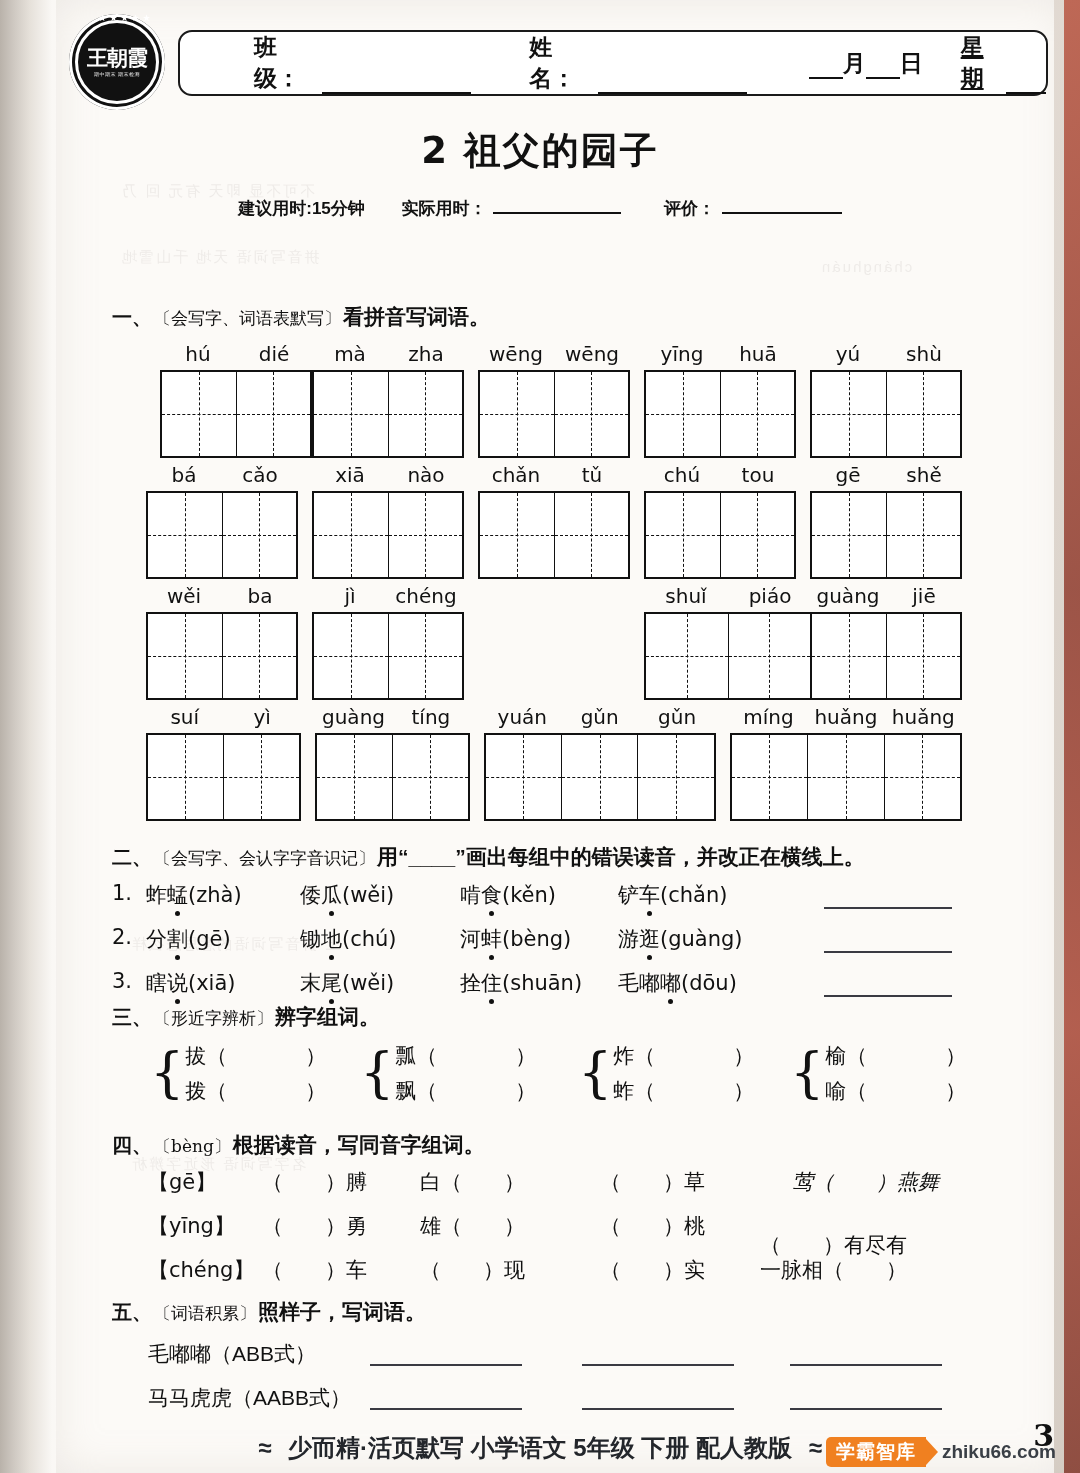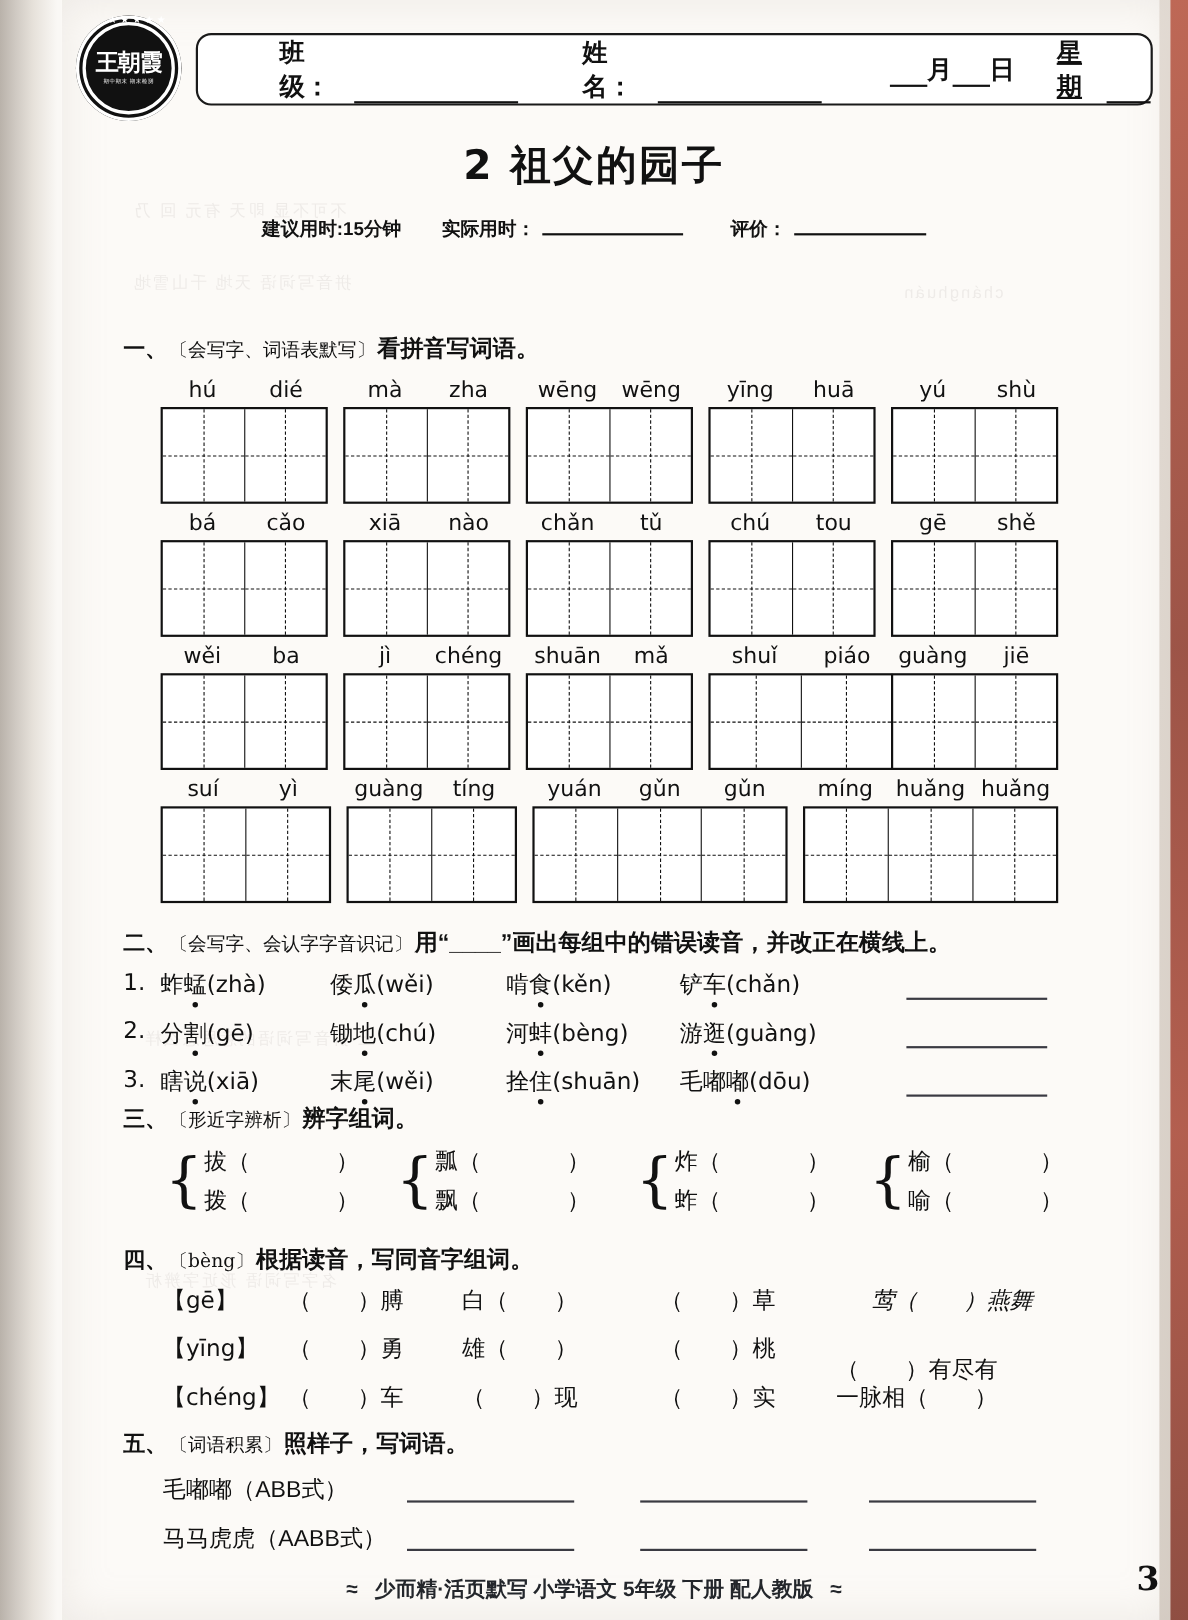--- a/index.html
+++ b/index.html
@@ -120,21 +120,21 @@
 
   
   .q4row{position:absolute;font-size:21px;color:#111;white-space:nowrap;}
   .py4{font-family:"DejaVu Sans","Liberation Sans",sans-serif;}
 
   
   .q5row{position:absolute;font-size:21px;color:#111;white-space:nowrap;}
   .q5line{position:absolute;border-bottom:2.5px solid #3a3a42;width:152px;}
 
   
-  .footer{position:absolute;top:1432px;left:0;width:1080px;text-align:center;font-size:19px;color:#23262b;font-weight:bold;}
+  .footer{position:absolute;top:1432px;left:0;width:1080px;text-align:center;font-size:24px;color:#23262b;font-weight:bold;}
   .footer span{margin:0 5px;}
   .pageno{position:absolute;right:26px;top:1418px;font-size:30px;font-weight:bold;color:#111;
     font-family:"DejaVu Serif","Liberation Serif",serif;}
   .wm{position:absolute;right:24px;top:1437px;display:flex;align-items:center;height:30px;}
   .wm-orange{background:#f08020;color:#fff;font-weight:bold;font-size:19px;padding:2px 10px;border-radius:5px 0 0 5px;letter-spacing:1px;}
   .wm-arrow{width:0;height:0;border-top:13px solid transparent;border-bottom:13px solid transparent;border-left:12px solid #f08020;}
   .wm-text{color:#3a3f46;font-weight:bold;font-size:19px;margin-left:4px;}
 </style>
 </head>
 <body>
@@ -192,21 +192,21 @@
   </div>
 
 
   <div class="qh" style="left:112px;top:303px;">
     <span class="qnum">一、</span>
     <span class="qtag">〔会写字、词语表默写〕</span>
     <span class="qtext">看拼音写词语。</span>
   </div>
   <div id="q1-rows">
       <div class="pyrow" style="top: 340px;">
-        <div class="grp" style="left: 146px; width: 152px;">
+        <div class="grp" style="left: 160px; width: 152px;">
           <div class="py">
             <span>hú</span>
             <span>dié</span>
           </div>
           <div class="boxes">
             <div class="cell"></div>
             <div class="cell"></div>
           </div>
         </div>
         <div class="grp" style="left: 312px; width: 152px;">
@@ -310,30 +310,20 @@
           </div>
           <div class="boxes">
             <div class="cell"></div>
             <div class="cell"></div>
           </div>
         </div>
         <div class="grp" style="left: 312px; width: 152px;">
           <div class="py">
             <span>jì</span>
             <span>chéng</span>
-          </div>
-          <div class="boxes">
-            <div class="cell"></div>
-            <div class="cell"></div>
-          </div>
-        </div>
-        <div class="grp" style="left: 478px; width: 152px;">
-          <div class="py">
-            <span>shuān</span>
-            <span>mǎ</span>
           </div>
           <div class="boxes">
             <div class="cell"></div>
             <div class="cell"></div>
           </div>
         </div>
         <div class="grp" style="left: 644px; width: 168px;">
           <div class="py">
             <span>shuǐ</span>
             <span>piáo</span>
@@ -510,13 +500,18 @@
       <div class="q5line" style="left: 582px; top: 1408px;"></div>
       <div class="q5line" style="left: 790px; top: 1408px;"></div>
     </div>
 
   <div class="footer">
     <span>≈</span>
     <span>少而精·活页默写    小学语文    5年级    下册    配人教版</span>
     <span>≈</span>
   </div>
   <div class="pageno">3</div>
+  <div class="wm">
+    <span class="wm-orange">学霸智库</span>
+    <span class="wm-arrow"></span>
+    <span class="wm-text">zhiku66.com</span>
+  </div>
 </div>
 
 </body></html>

